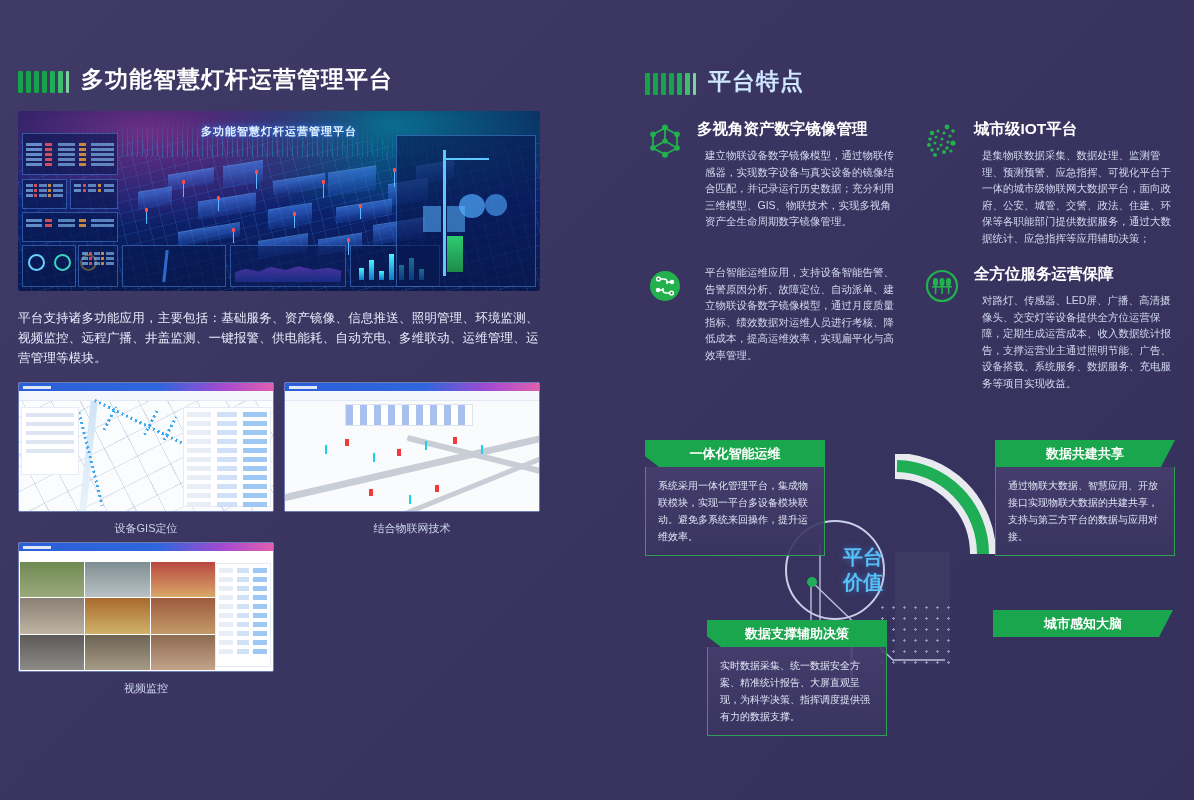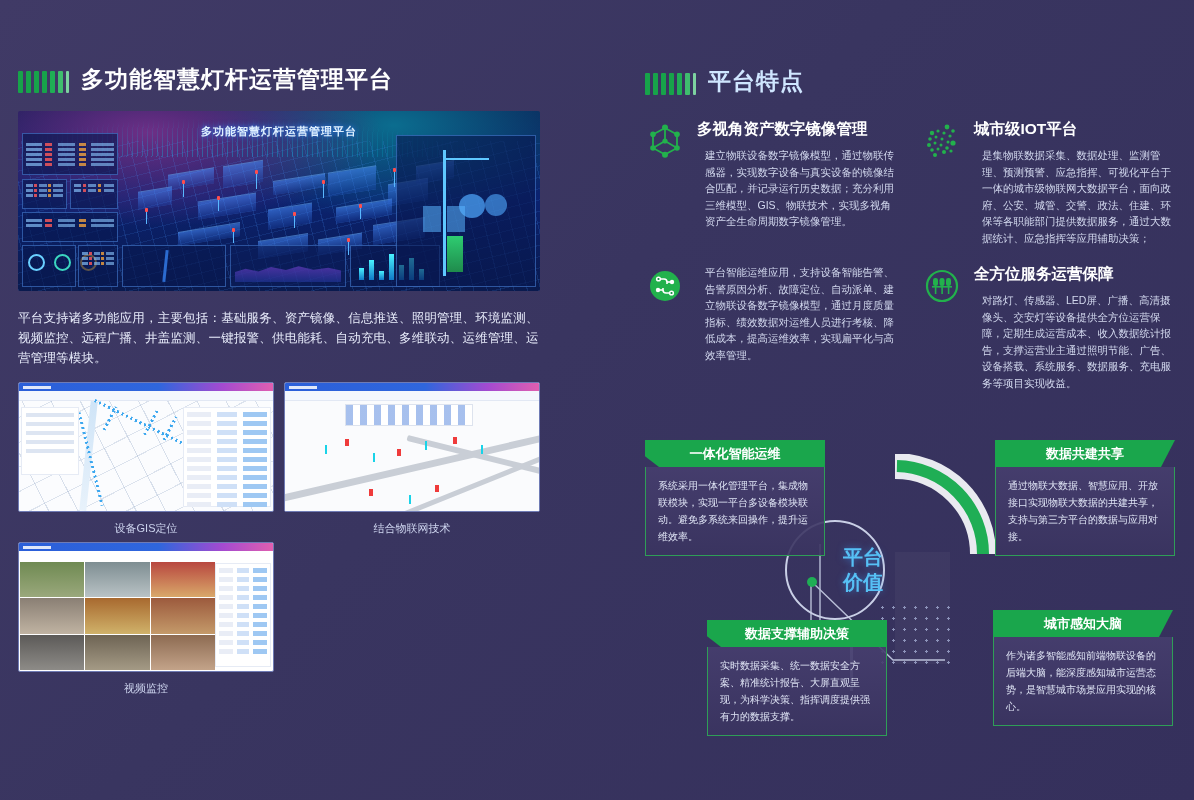--- a/index.html
+++ b/index.html
@@ -613,18 +613,17 @@
       <div class="body">通过物联大数据、智慧应用、开放接口实现物联大数据的共建共享，支持与第三方平台的数据与应用对接。</div>
     </div>
 
     <div class="vcard right-notch" style="left:35px;top:188px;margin-left:27px;">
       <div class="tag">数据支撑辅助决策</div>
       <div class="body">实时数据采集、统一数据安全方案、精准统计报告、大屏直观呈现，为科学决策、指挥调度提供强有力的数据支撑。</div>
     </div>
 
     <div class="vcard left-notch" style="left:348px;top:178px;">
       <div class="tag">城市感知大脑</div>
-      <div class="body">作为诸多智能感知前端物联设备的后端大脑，能深度感知城市运营态势，是智慧城市场景应用实现的核心。</div>
     </div>
 
   </div>
 
 </div>
 
 </body></html>

